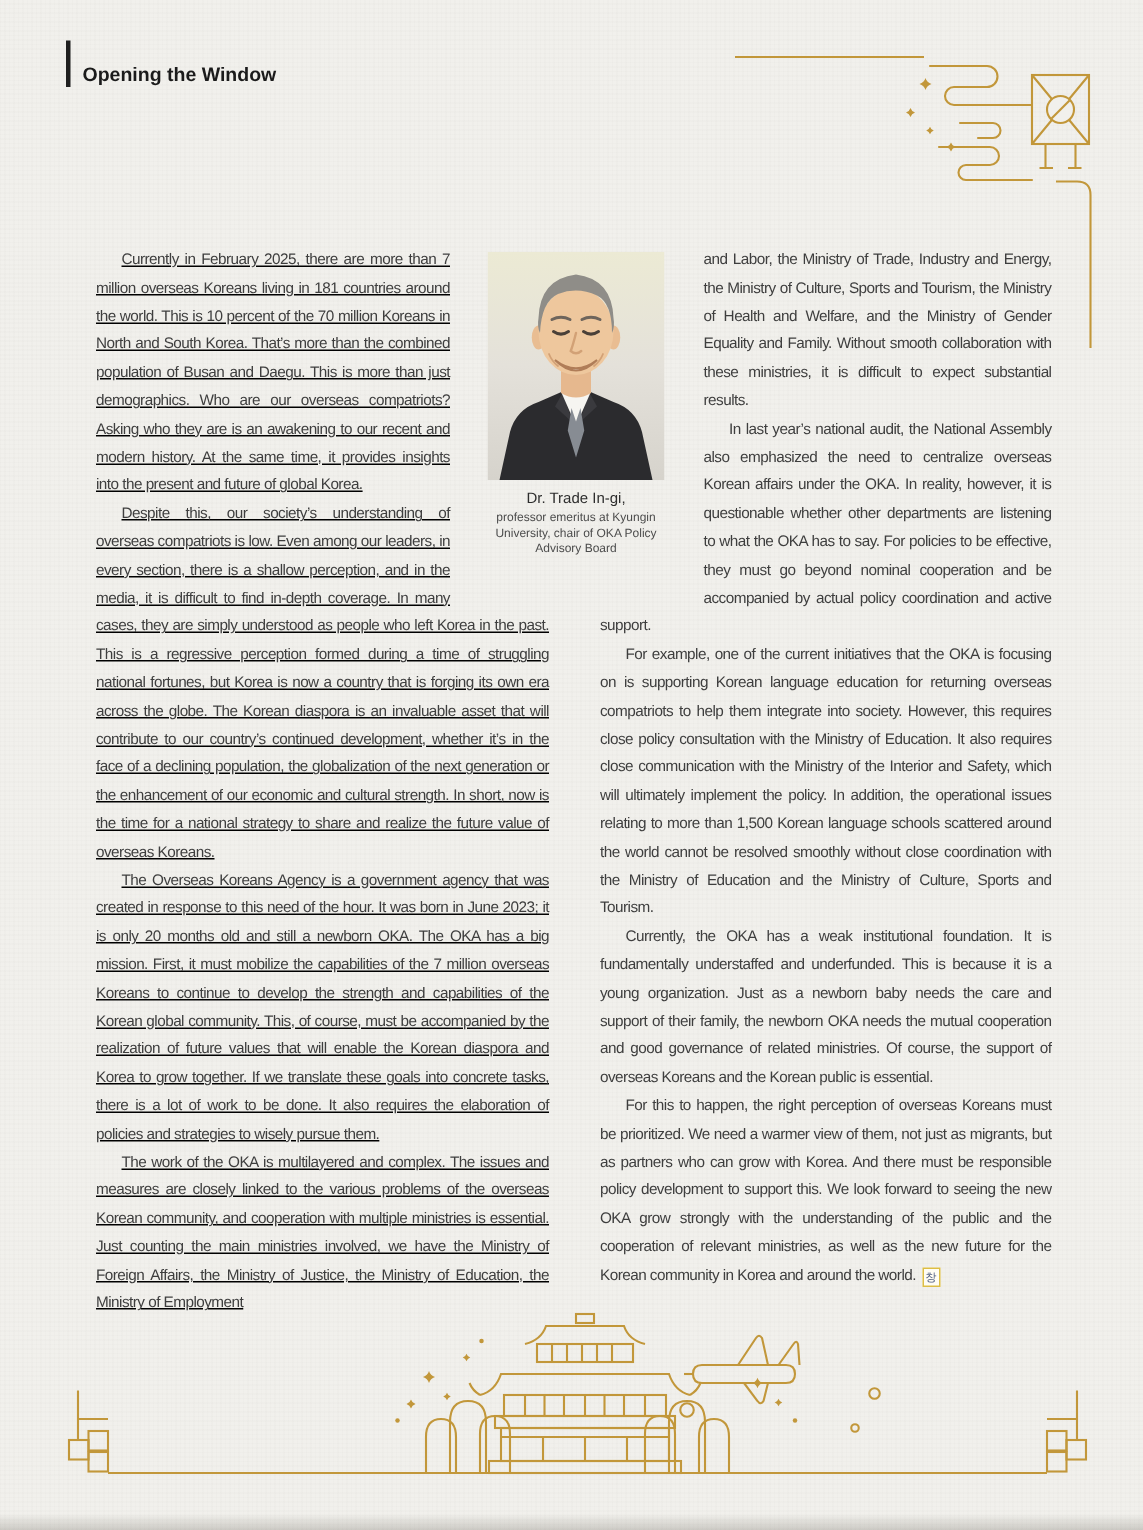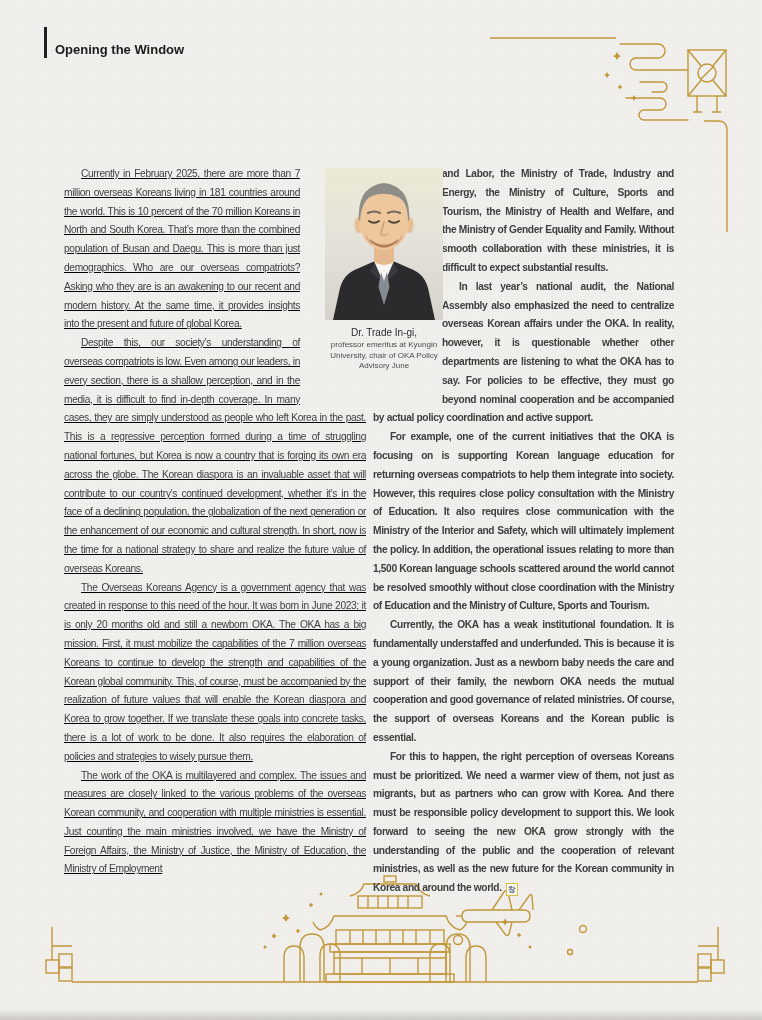--- a/index.html
+++ b/index.html
@@ -19,21 +19,21 @@
   .kicker-text { font-size:13px; font-weight:bold; color:#1b1b1b; letter-spacing:0; padding-bottom:1px; }
 
   .title {
     position:absolute; left:0; right:0; top:111px; margin:0; text-align:center;
     font-family:"Liberation Serif", serif; font-size:24px; font-weight:700;
     color:#151515; letter-spacing:0.2px;
   }
 
   .col { position:absolute; top:165px; }
   .col-left  { left:64px;  width:302px;text-decoration:underline; }
-  .col-right { left:373px; width:301px;font-weight:bold; }
+  .col-right { left:400px; width:301px; }
   .col p {
     margin:0; font-size:10.2px; line-height:18.8px; letter-spacing:-0.35px;
     text-align:justify; text-indent:17px; color:#3e3e3e;
   }
   .no-indent { text-indent:0 !important; }
   .wrap-spacer { height:226px; }
   .spacer-right { float:right; width:66px; }
   .spacer-left  { float:left;  width:69px; }
 
   .endmark {
@@ -200,19 +200,19 @@
       <path d="M44 53 Q49 56.5 54 53" stroke="#4a4038" stroke-width="2" fill="none" stroke-linecap="round"></path>
       <path d="M64 53 Q69 56.5 74 53" stroke="#4a4038" stroke-width="2" fill="none" stroke-linecap="round"></path>
 
       <path d="M59 54 Q57 62 55.5 66 Q59 69 62.5 66" stroke="#d2a176" stroke-width="1.6" fill="none" stroke-linecap="round"></path>
 
       <path d="M45 72 Q59 83 73 72 Q66 79 59 79 Q52 79 45 72 Z" fill="#ffffff" stroke="#b07d58" stroke-width="1.4"></path>
       <path d="M41 68 Q43 73 47 76 M77 68 Q75 73 71 76" stroke="#d2a176" stroke-width="1.2" fill="none" stroke-linecap="round"></path>
     </svg>
     <figcaption>
       <div class="cap-name">Dr. Trade In-gi,</div>
-      <div class="cap-role">professor emeritus at Kyungin University, chair of OKA Policy Advisory June</div>
+      <div class="cap-role">professor emeritus at Kyungin University, chair of OKA Policy Advisory Board</div>
     </figcaption>
   </figure>
 
   <div class="edge-bottom"></div>
   <div class="edge-right"></div>
 </div>
 
 </body></html>

